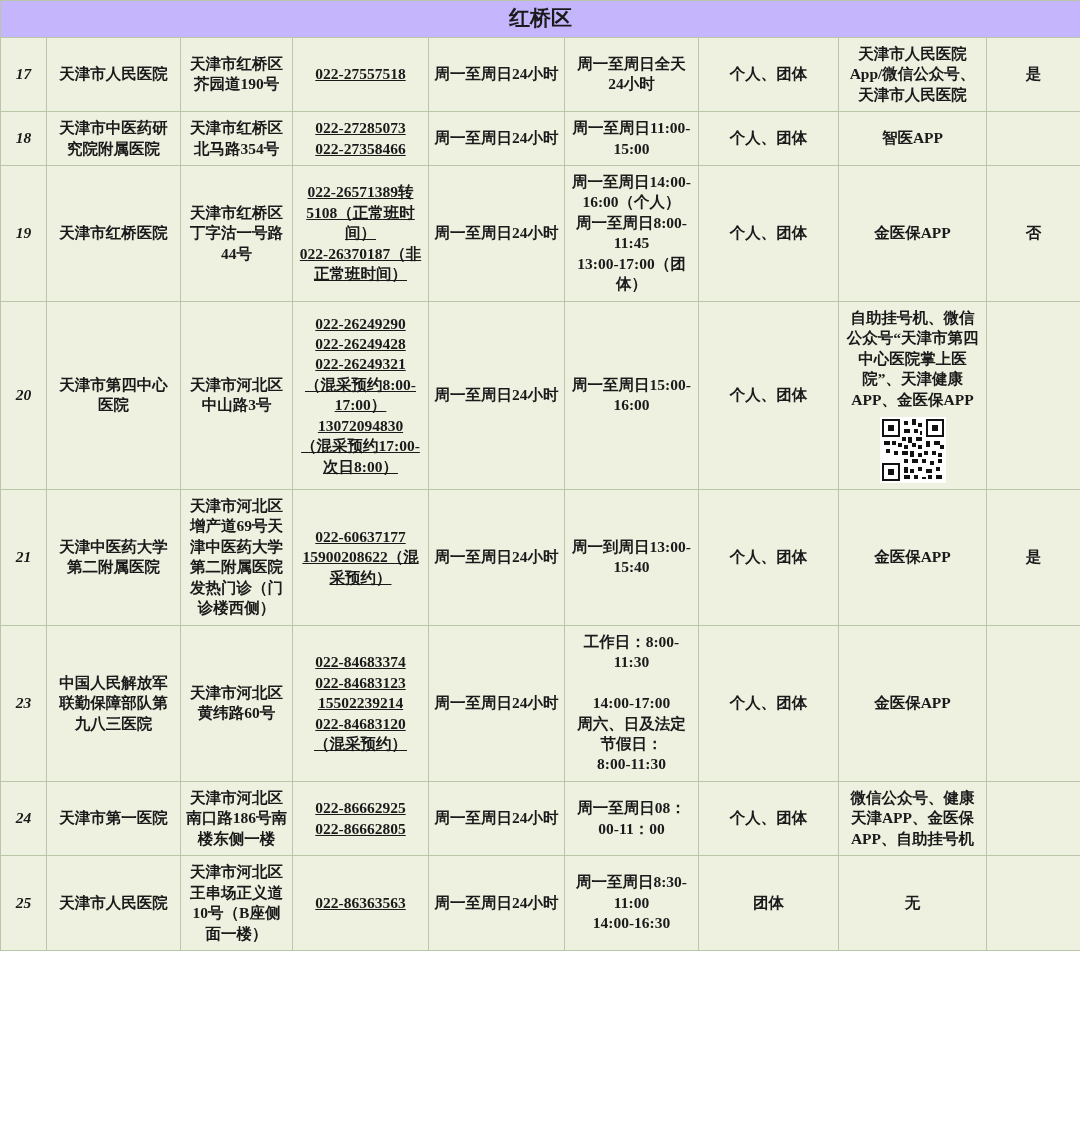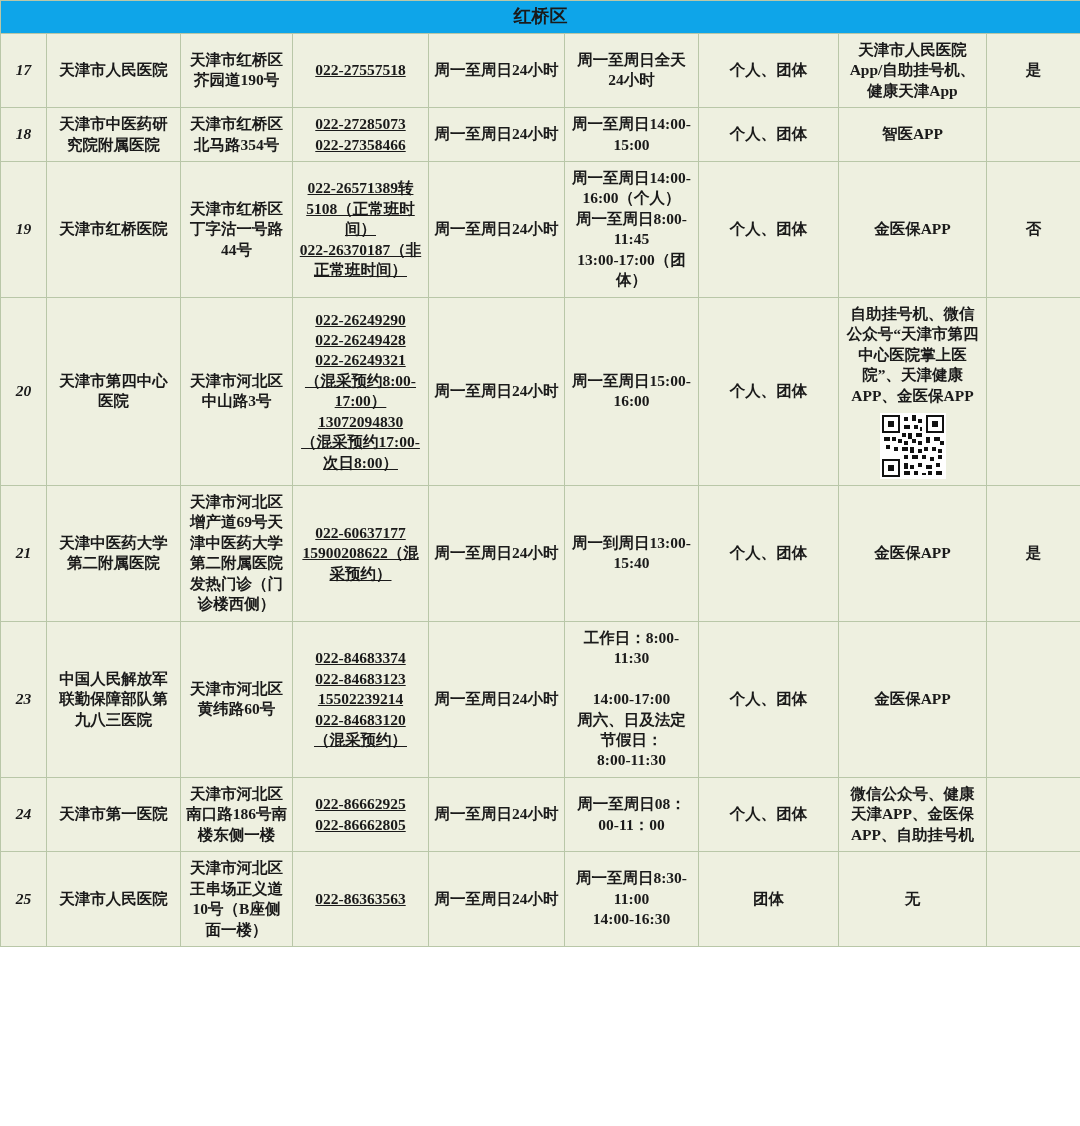--- a/index.html
+++ b/index.html
@@ -28,24 +28,24 @@
     text-align: center;
     vertical-align: middle;
     padding: 6px 5px;
     background: #eef0e0;
     font-weight: bold;
     word-wrap: break-word;
     overflow-wrap: break-word;
     white-space: pre-line;
   }
   tr.section-row td {
-    background: #0ea5e9;
+    background: #c4b5fd;
     border: 1px solid #b9c7a8;
     font-weight: bold;
-    font-size: 18px;
+    font-size: 21px;
     padding: 4px 16px;
     color: #1a1a1a;
   }
   td.col-idx { width: 46px; font-style: italic; }
   td.col-name { width: 134px; }
   td.col-addr { width: 112px; }
   td.col-tel  { width: 136px; text-decoration: underline; }
   td.col-t1   { width: 136px; margin-left: 16px; }
   td.col-t2   { width: 134px; }
   td.col-obj  { width: 140px; }
@@ -79,31 +79,31 @@
           <td colspan="9">红桥区</td>
         </tr>
         <tr>
           <td class="col-idx">17</td>
           <td class="col-name">天津市人民医院</td>
           <td class="col-addr">天津市红桥区芥园道190号</td>
           <td class="col-tel">022-27557518</td>
           <td class="col-t1">周一至周日24小时</td>
           <td class="col-t2">周一至周日全天24小时</td>
           <td class="col-obj">个人、团体</td>
-          <td class="col-app">天津市人民医院App/自助挂号机、健康天津App</td>
+          <td class="col-app">天津市人民医院App/微信公众号、天津市人民医院</td>
           <td class="col-last">是</td>
         </tr>
         <tr>
           <td class="col-idx">18</td>
           <td class="col-name">天津市中医药研究院附属医院</td>
           <td class="col-addr">天津市红桥区北马路354号</td>
           <td class="col-tel">022-27285073
 022-27358466</td>
           <td class="col-t1">周一至周日24小时</td>
-          <td class="col-t2">周一至周日14:00-15:00</td>
+          <td class="col-t2">周一至周日11:00-15:00</td>
           <td class="col-obj">个人、团体</td>
           <td class="col-app">智医APP</td>
           <td class="col-last"></td>
         </tr>
         <tr>
           <td class="col-idx">19</td>
           <td class="col-name">天津市红桥医院</td>
           <td class="col-addr">天津市红桥区丁字沽一号路44号</td>
           <td class="col-tel">022-26571389转5108（正常班时间）
 022-26370187（非正常班时间）</td>

